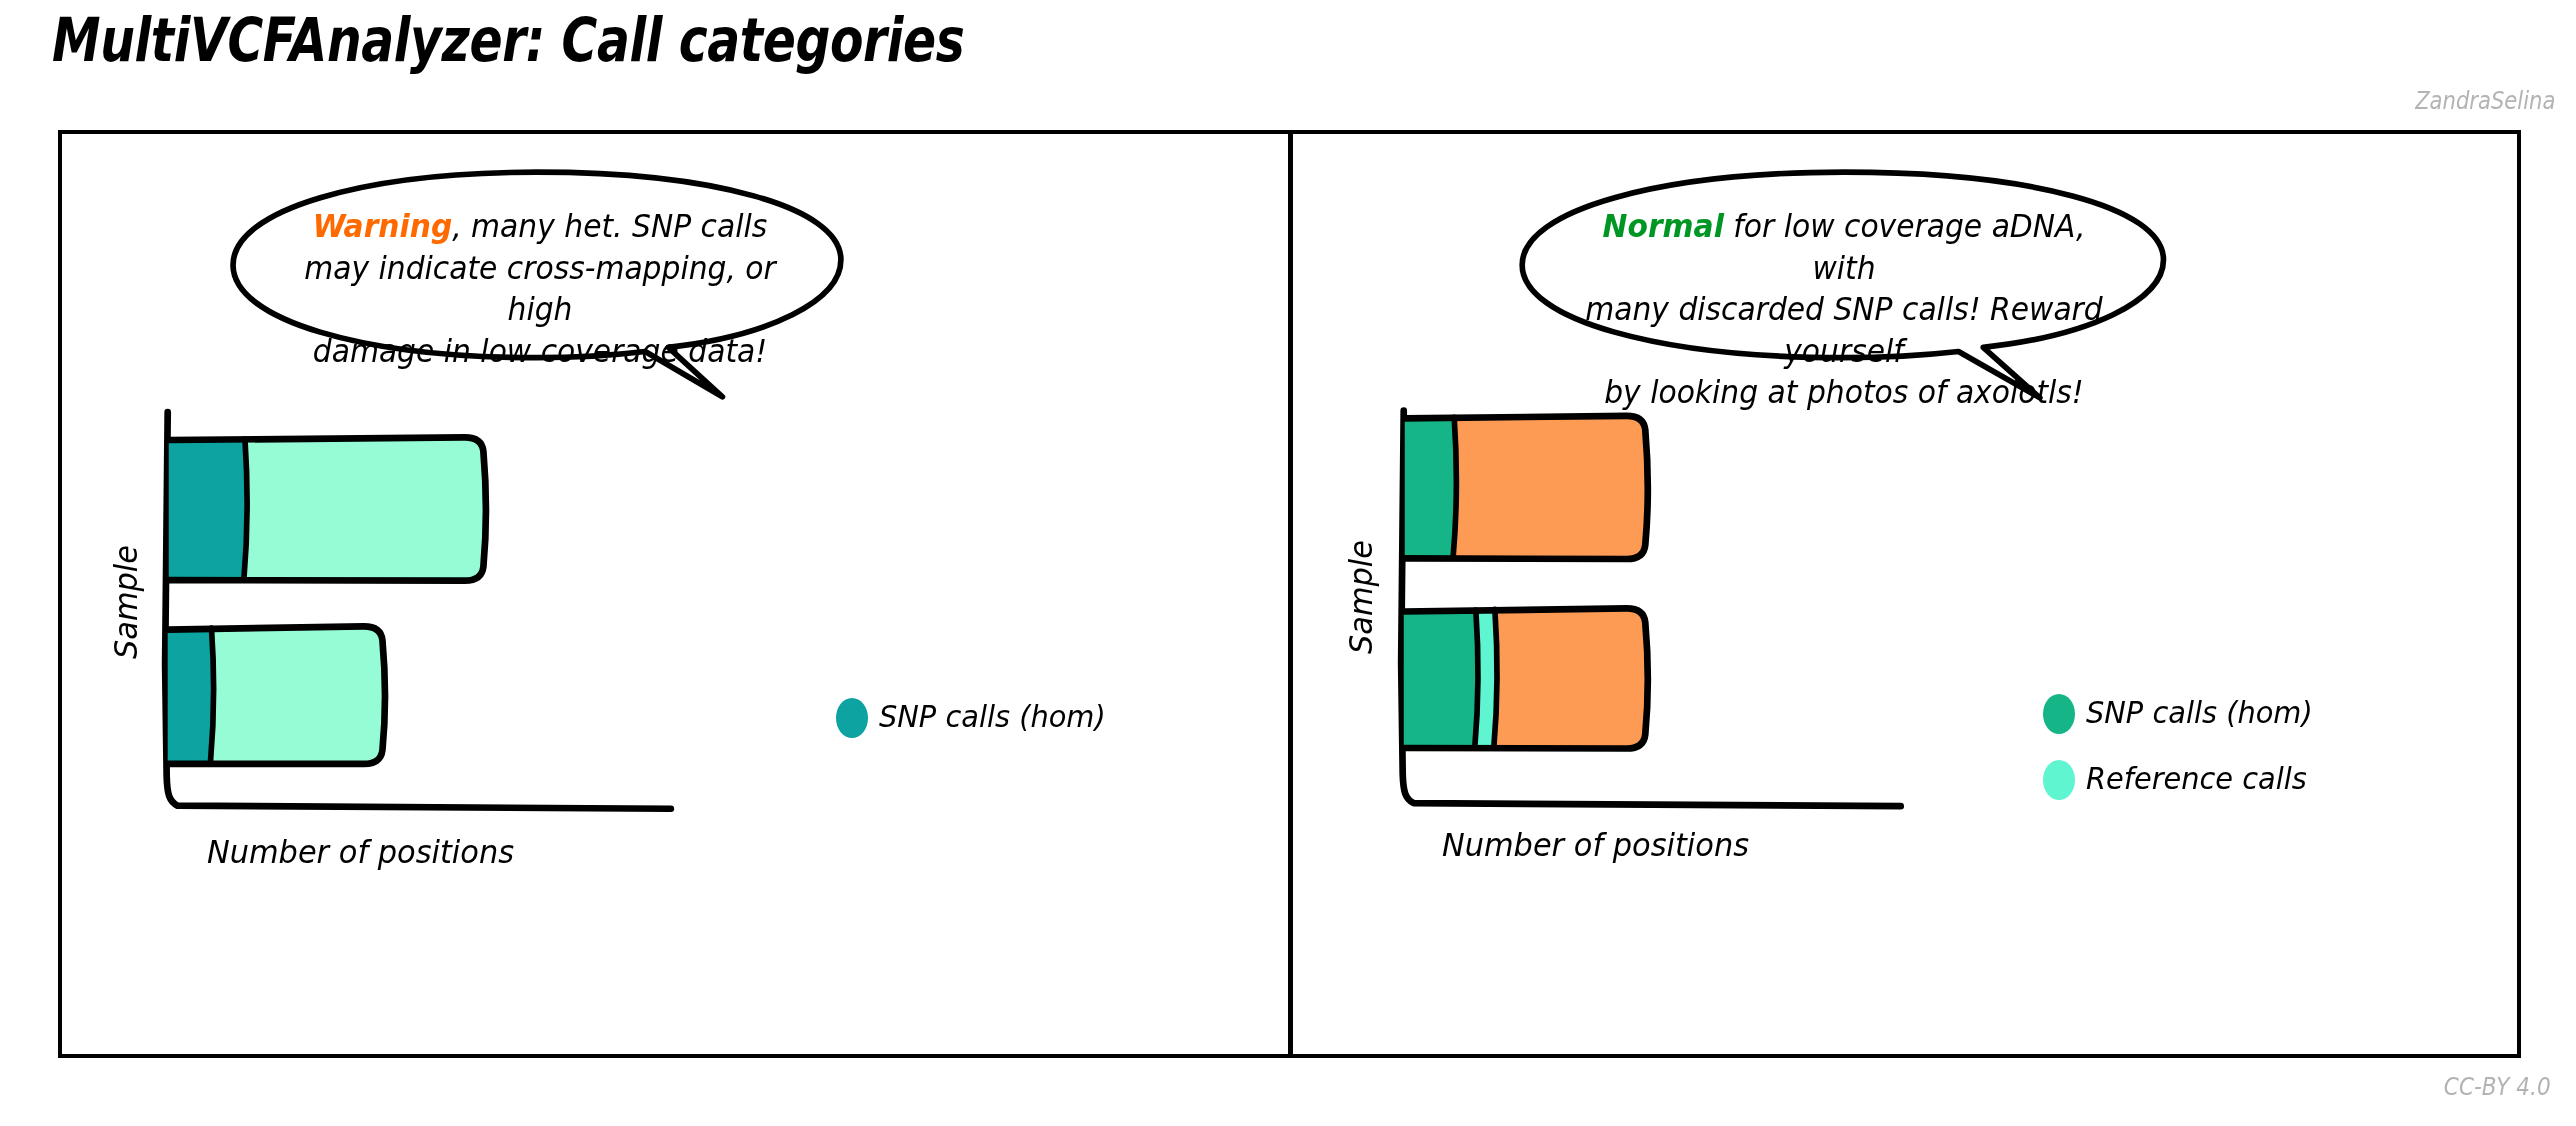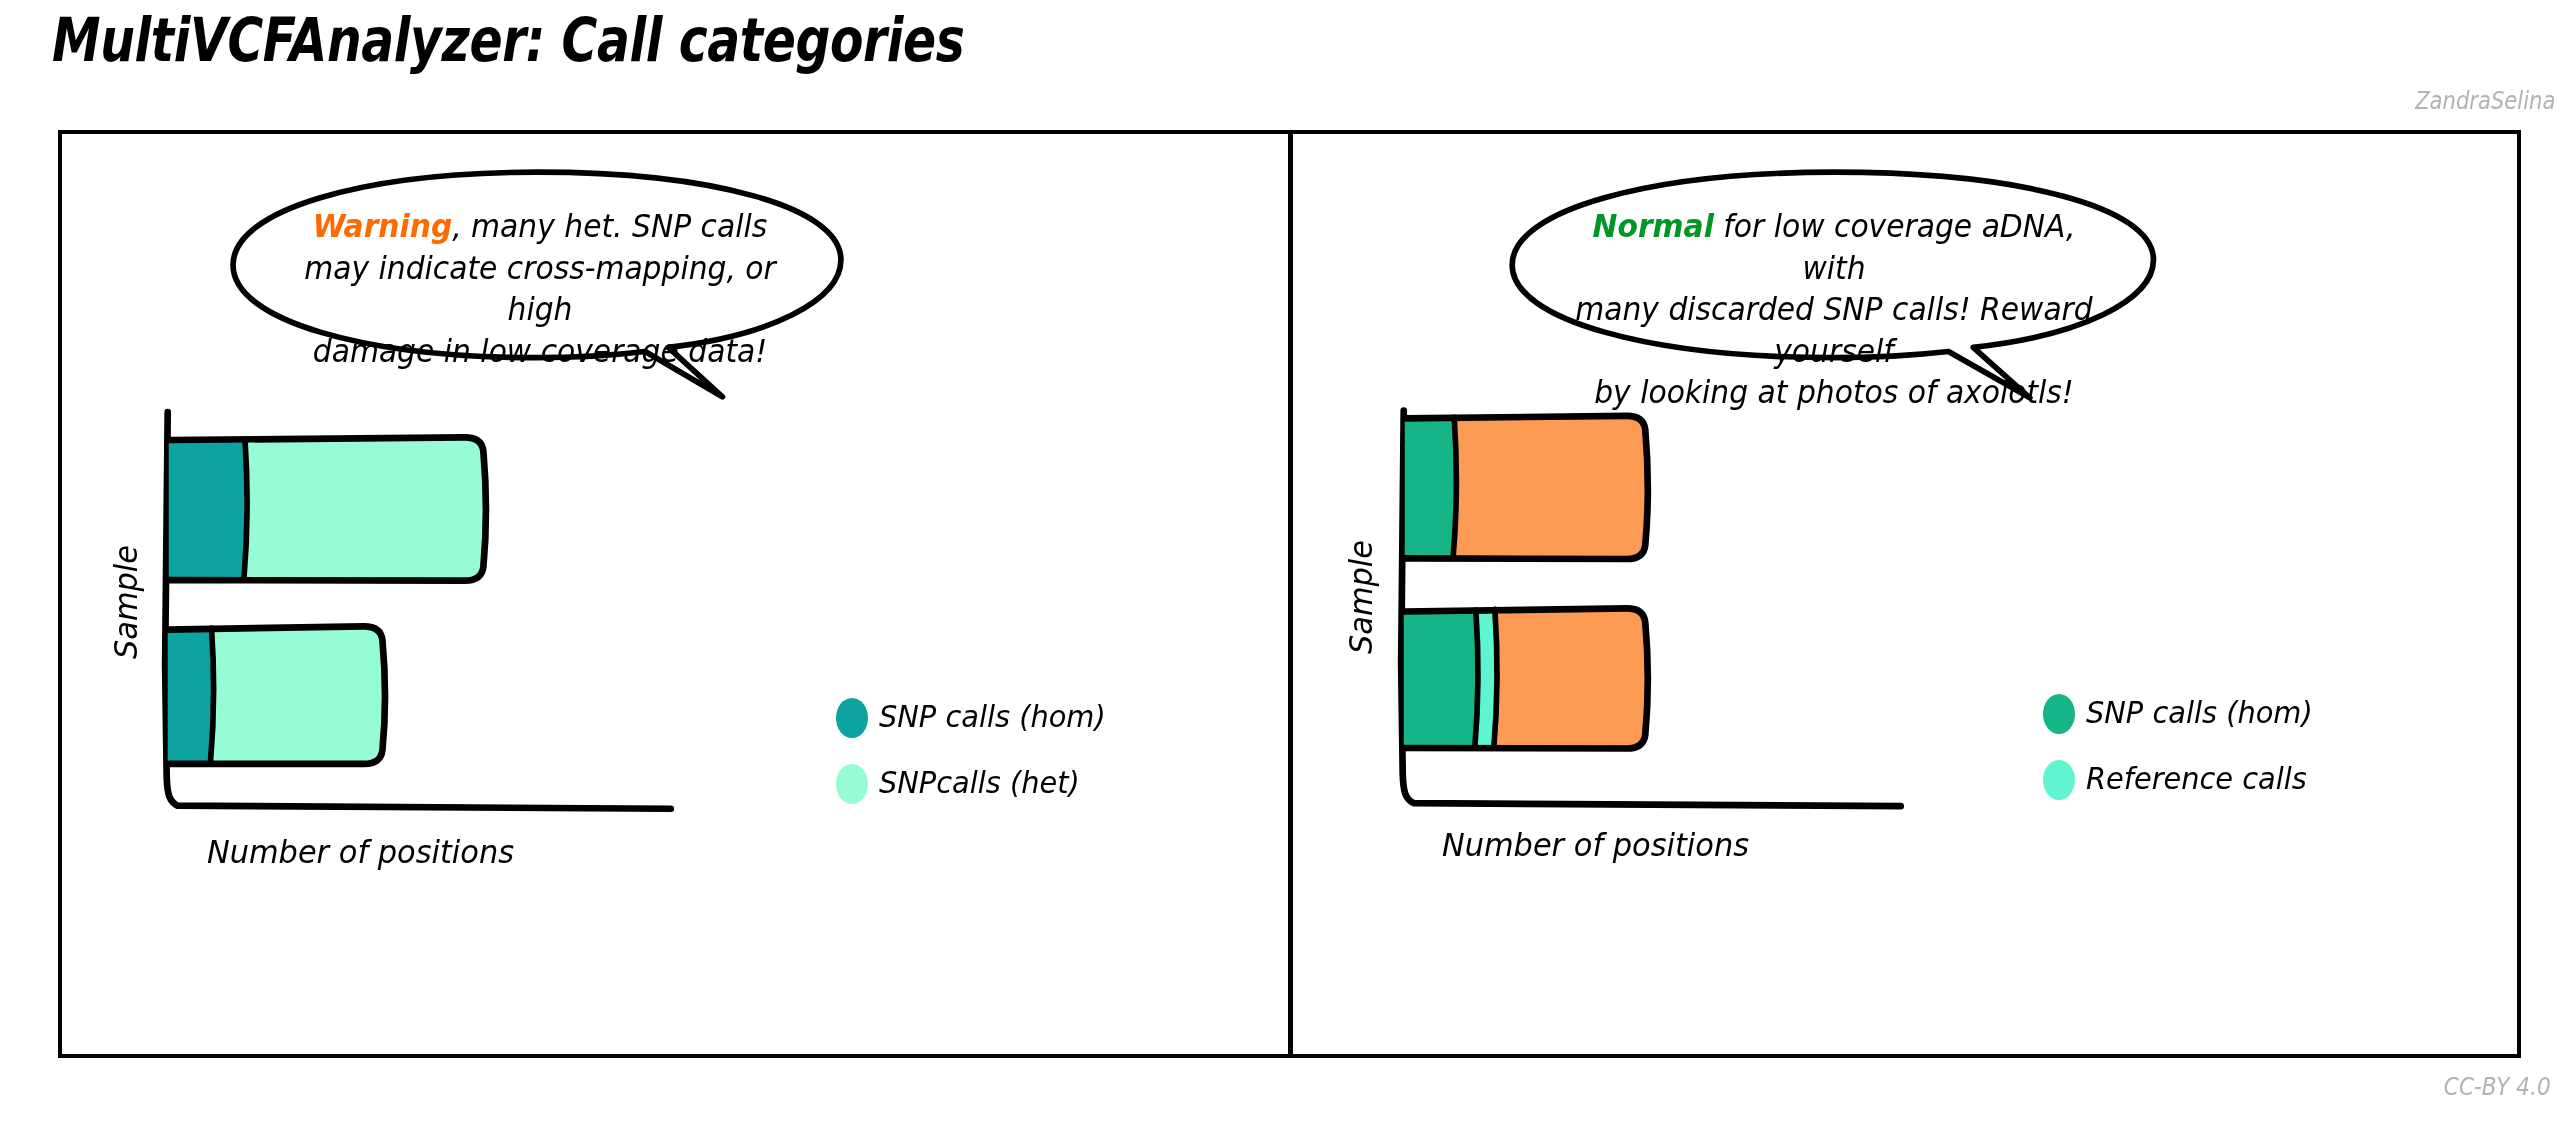--- a/index.html
+++ b/index.html
@@ -161,30 +161,26 @@
     <div class="ylabel comic" style="left:-10.3px;top:453px;width:155px;text-align:center;">Sample</div>
 
     <div class="xlabel comic" style="left:149px;top:703px;">Number of positions</div>
   </div>
 
   <div class="legend" style="left:778px;top:568px;">
     <div class="legend-row">
       <span class="legend-dot" style="background:#0da3a0;"></span>
       <span class="legend-label comic">SNP calls (hom)</span>
     </div>
-    <div class="legend-row">
-      <span class="legend-dot" style="background:#95fcd5;"></span>
-      <span class="legend-label comic">SNPcalls (het)</span>
-    </div>
   </div>
 </div>
 
 <div class="panel" id="panel-right">
 
-  <div class="bubble-wrap" style="left:196px;top:36px;width:680px;height:227px;">
+  <div class="bubble-wrap" style="left:206px;top:36px;width:680px;height:227px;">
     <svg class="bubble-svg" width="716" height="237" viewBox="0 0 1390 460">
       <path d="M670,12
                C1025,12 1290,78 1290,182
                C1290,262 1145,330 940,352
                L1050,450 L892,360
                C812,369 740,372 670,372
                C315,372 45,300 45,192
                C45,84 315,12 670,12 Z" fill="#ffffff" stroke="#000000" stroke-width="11" stroke-linejoin="round" stroke-linecap="round"></path>
     </svg>
     <div class="bubble-text comic" style="left:59px;top:40px;width:572px;">

